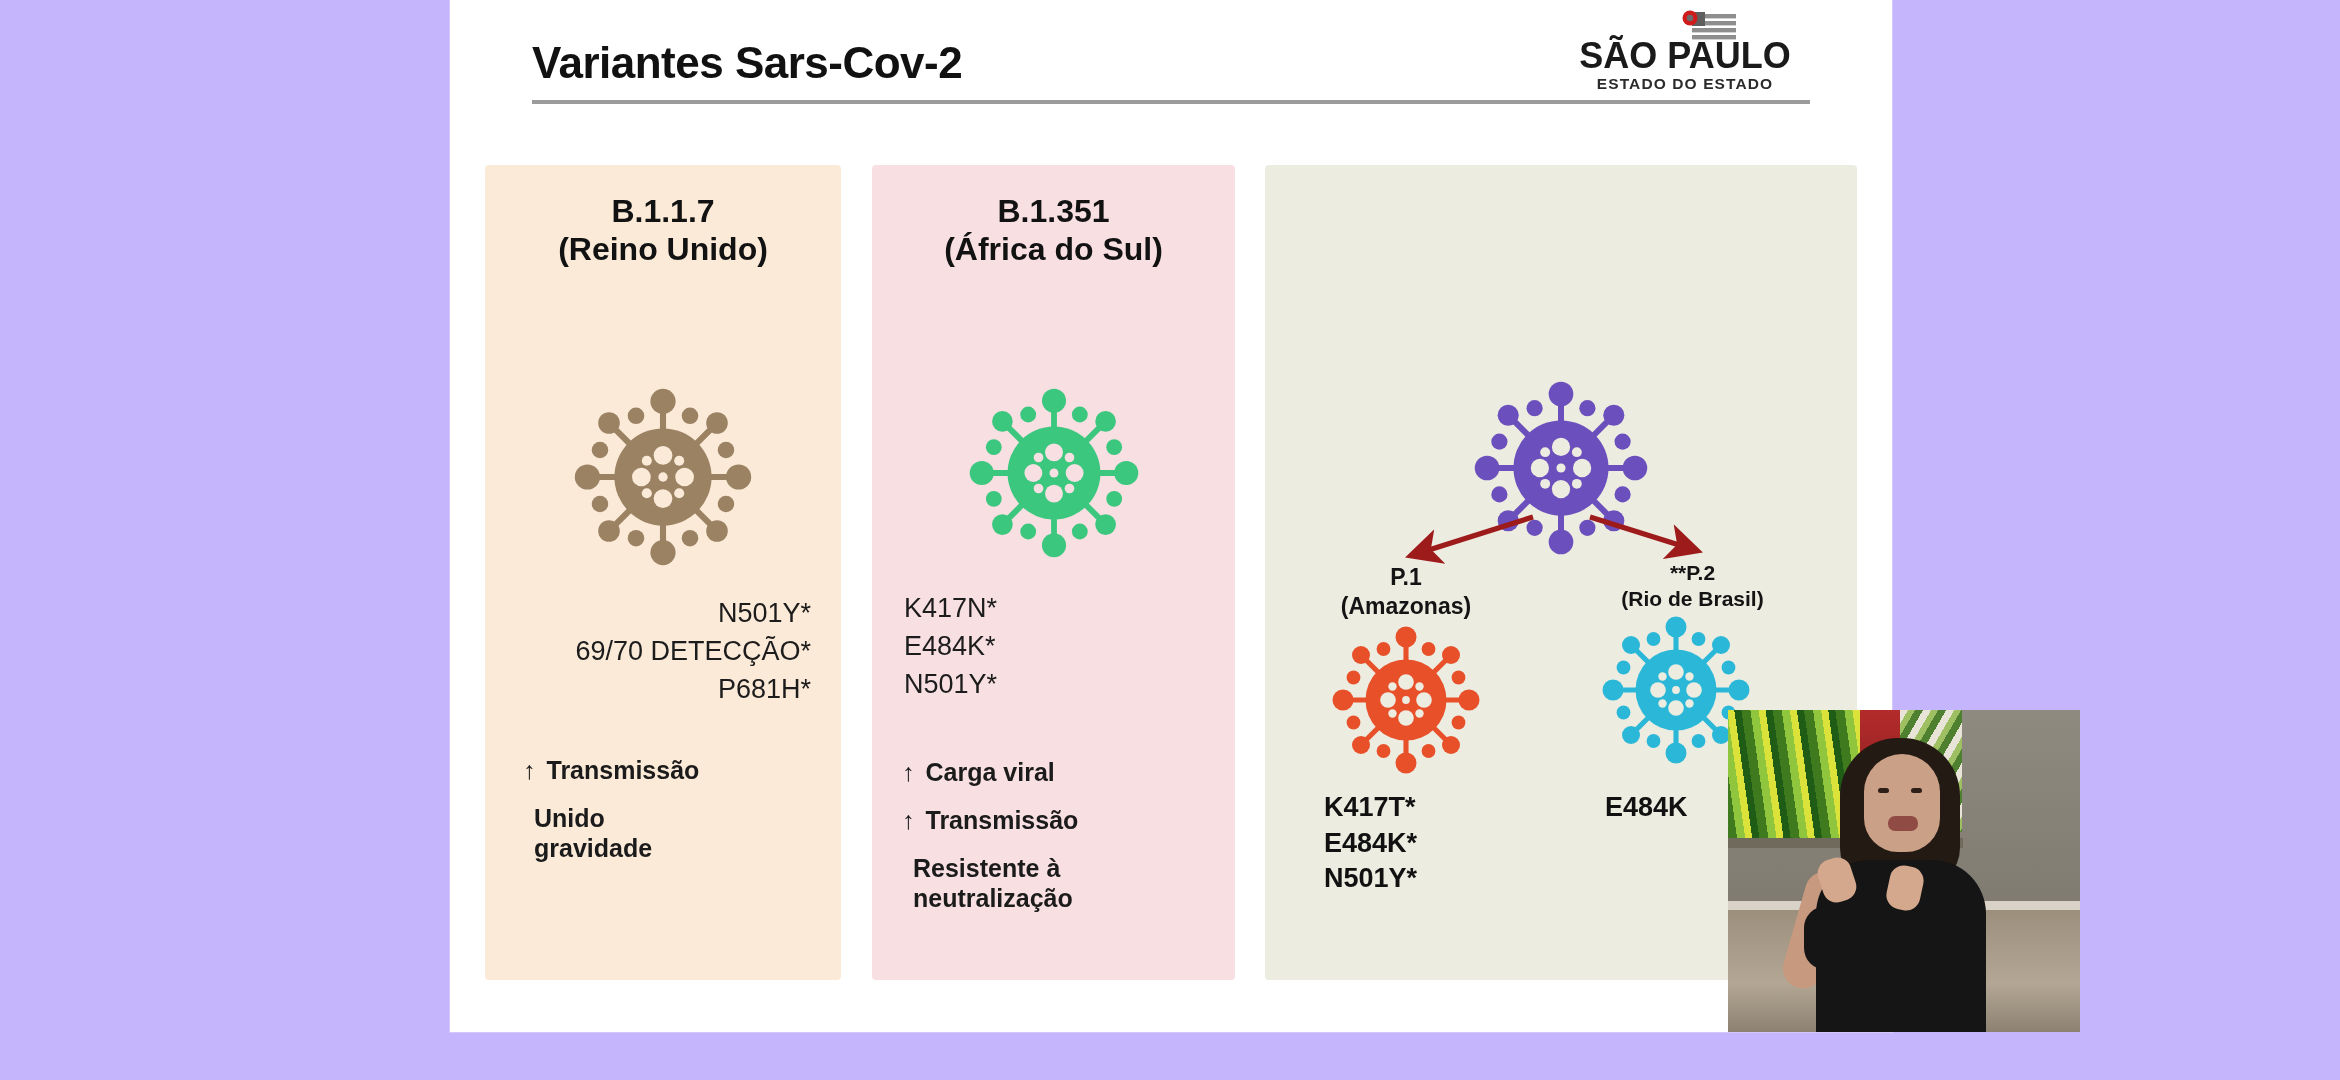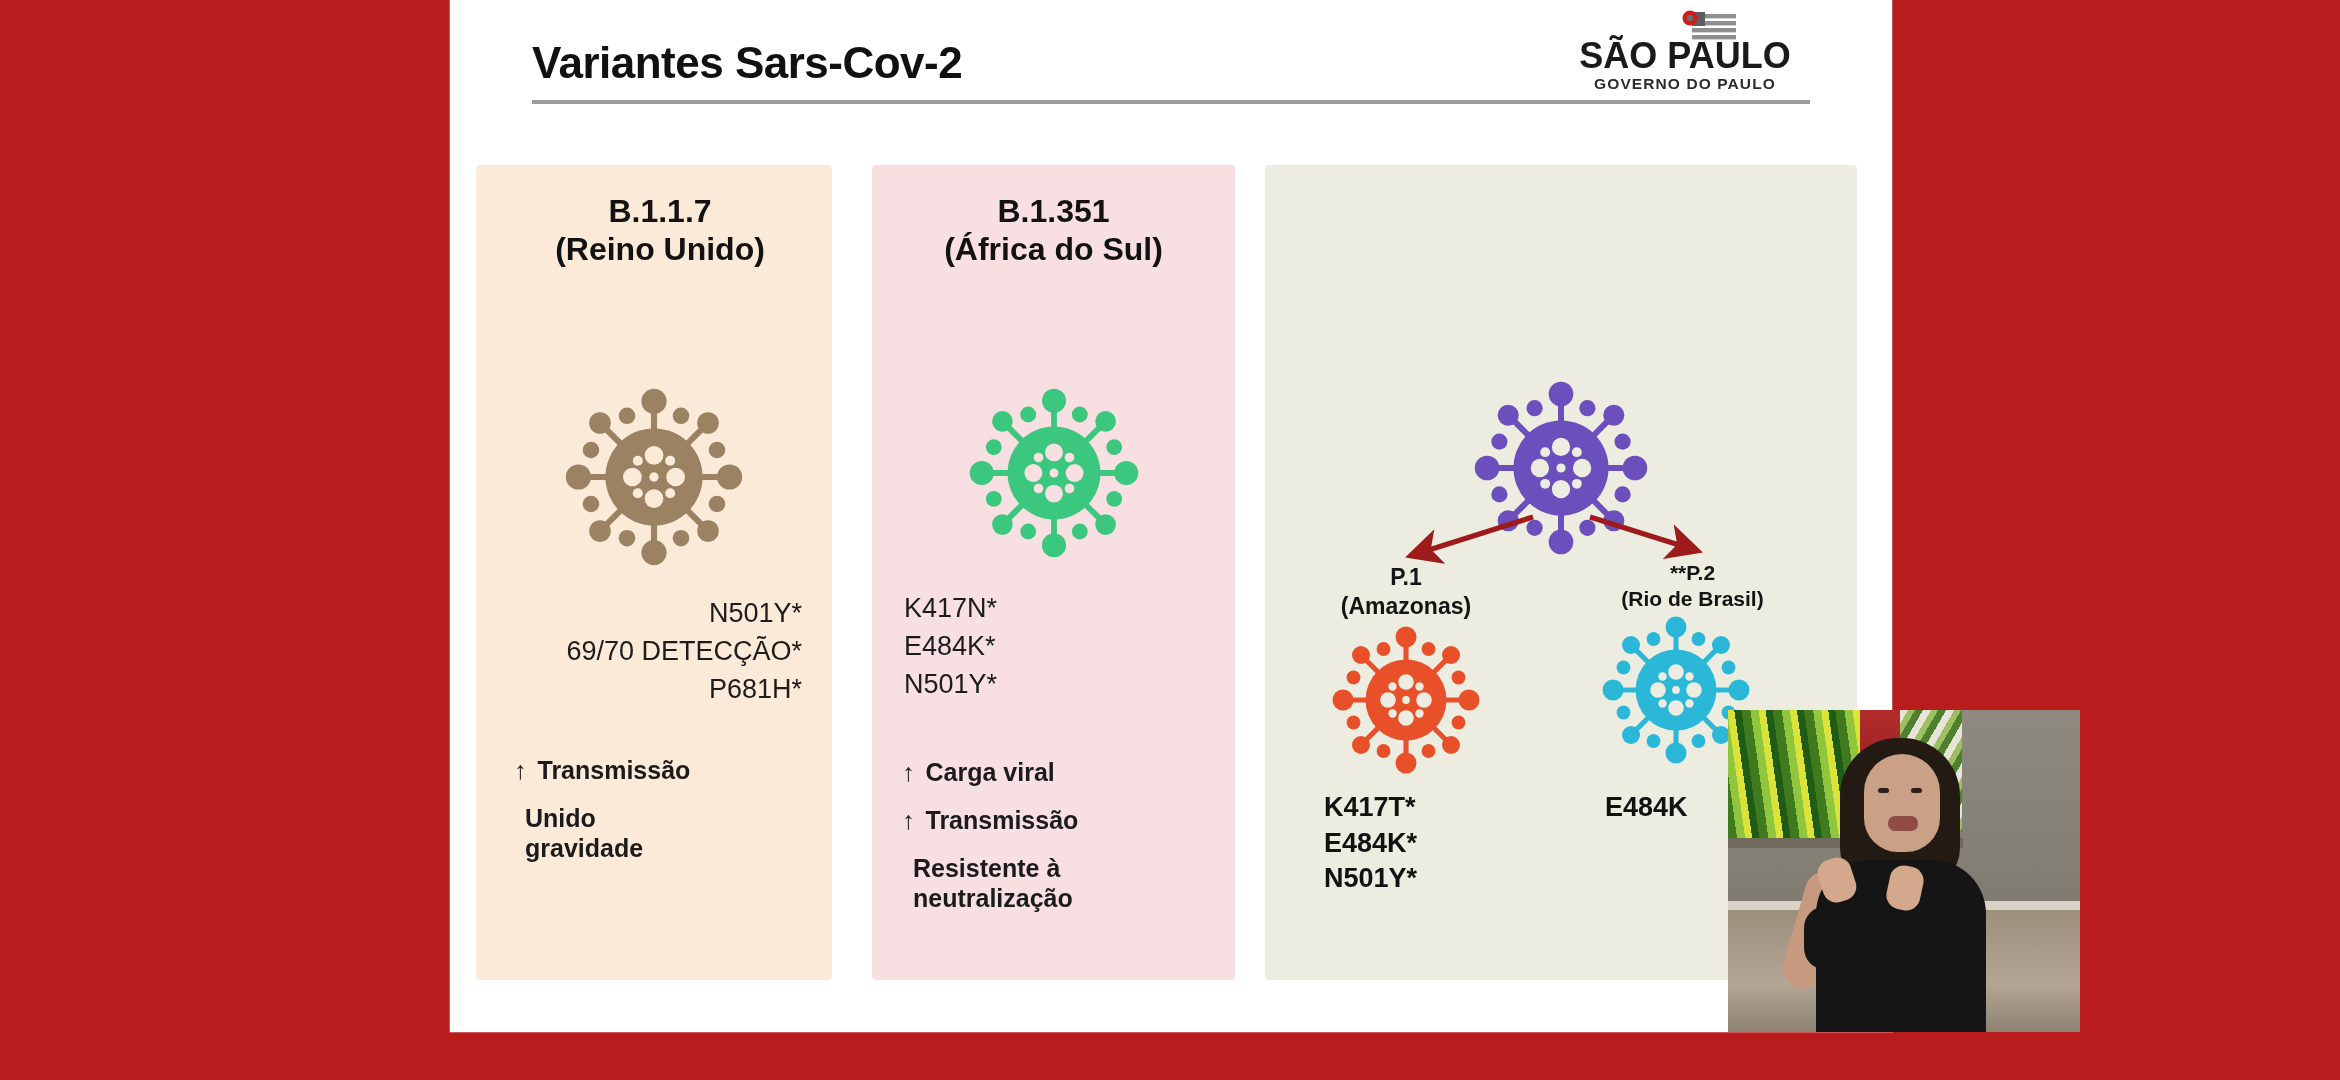--- a/index.html
+++ b/index.html
@@ -3,21 +3,21 @@
 <meta charset="utf-8">
 <title>Variantes Sars-Cov-2</title>
 <style>
   * { box-sizing: border-box; margin: 0; padding: 0; }
   html, body {
     width: 2340px; height: 1080px;
     background: #000; overflow: hidden;
     font-family: "Liberation Sans", "DejaVu Sans", sans-serif;
   }
 
-  #stage { position: relative; width: 2340px; height: 1080px; background: #b91c1c; }
+  #stage { position: relative; width: 2340px; height: 1080px; background: #c4b5fd; }
 
   
   #slide {
     position: absolute;
     left: 450px; top: 0px;
     width: 1442px; height: 1032px;
     background: #ffffff;
     box-shadow: 0 0 0 1px rgba(255,255,255,0.25);
   }
 
@@ -59,21 +59,21 @@
   #panels { position: absolute; left: 0; top: 0; width: 100%; height: 100%; }
 
   .panel { position: absolute; border-radius: 4px; }
   .panel-title {
     position: absolute; width: 100%;
     text-align: center; color: #121212;
     font-size: 32px; font-weight: bold; line-height: 1.18;
     white-space: pre-line;
   }
 
-  #panel-uk    { left: 26px;  top: 165px; width: 356px; height: 815px; background: #fbead8; padding-left: 6px; }
+  #panel-uk    { left: 35px;  top: 165px; width: 356px; height: 815px; background: #fbead8; }
   #panel-za    { left: 422px; top: 165px; width: 363px; height: 815px; background: #f7dfe2; }
   #panel-br    { left: 815px; top: 165px; width: 592px; height: 815px; background: #ecece0; }
 
   #panel-uk .panel-title { top: 28px; }
   #panel-za .panel-title { top: 28px; }
   #panel-br .panel-title { top: 28px; }
 
   
   .virus { position: absolute; }
 
@@ -190,21 +190,21 @@
             <rect x="14" y="4" width="44" height="4.4" fill="#8e8e8e"></rect>
             <rect x="14" y="11" width="44" height="4.4" fill="#8e8e8e"></rect>
             <rect x="14" y="18" width="44" height="4.4" fill="#8e8e8e"></rect>
             <rect x="14" y="25" width="44" height="4.4" fill="#8e8e8e"></rect>
             <rect x="14" y="2" width="13" height="14" fill="#5e5e5e"></rect>
             <circle cx="12" cy="8" r="7.5" fill="#d01b1b"></circle>
             <circle cx="12" cy="8" r="3.2" fill="#6b6b6b"></circle>
           </g>
         </svg>
         <div id="sp-name">SÃO PAULO</div>
-        <div id="sp-sub">GOVERNO DO PAULO</div>
+        <div id="sp-sub">ESTADO DO ESTADO</div>
       </div>
     </div>
 
     <div id="panels">
 
       <div class="panel" id="panel-uk">
         <div class="panel-title">B.1.1.7
 (Reino Unido)</div>
 
         <svg class="virus" id="virus-uk" viewBox="0 0 100 100">

